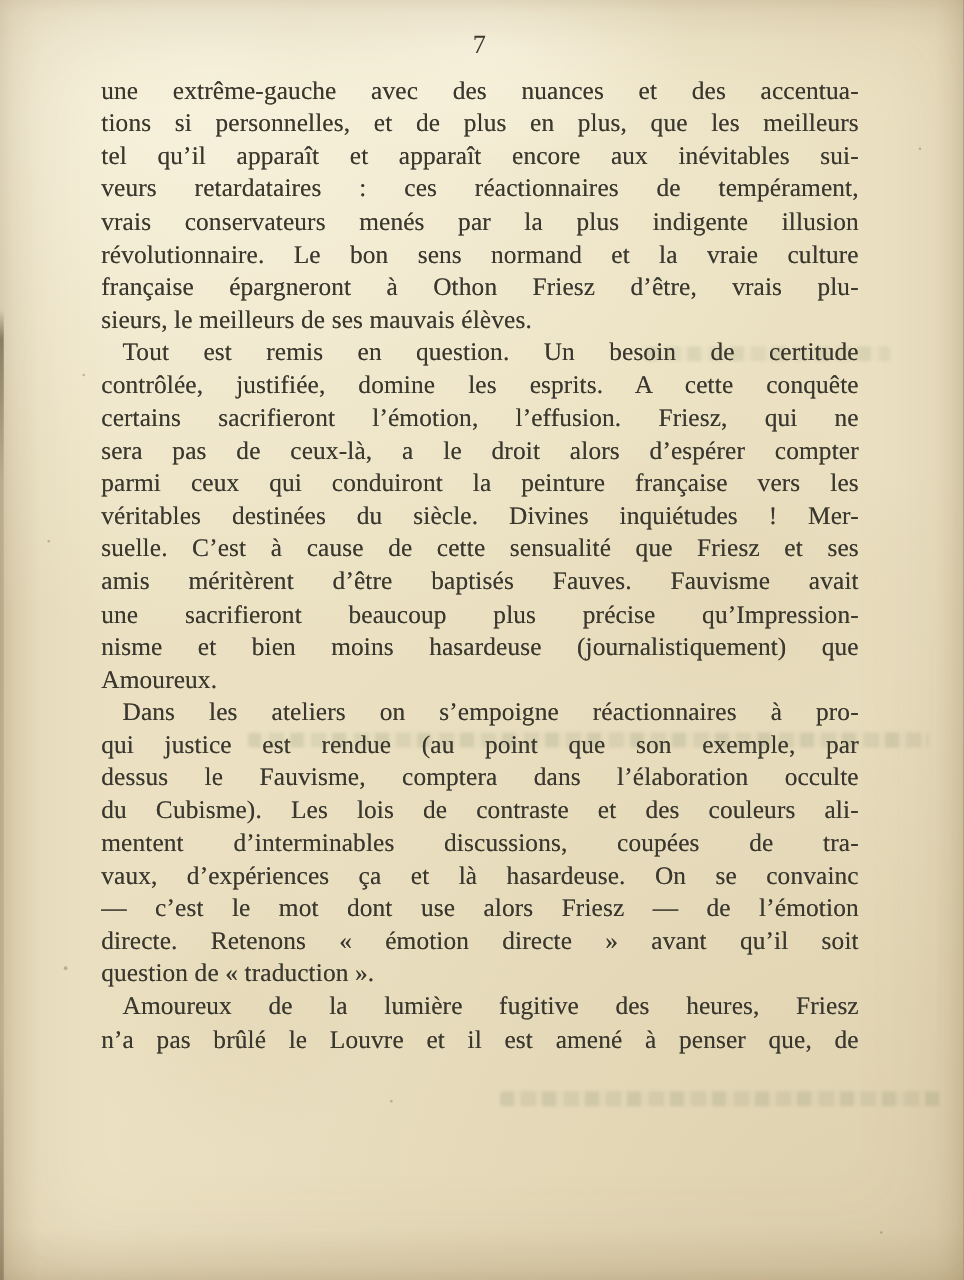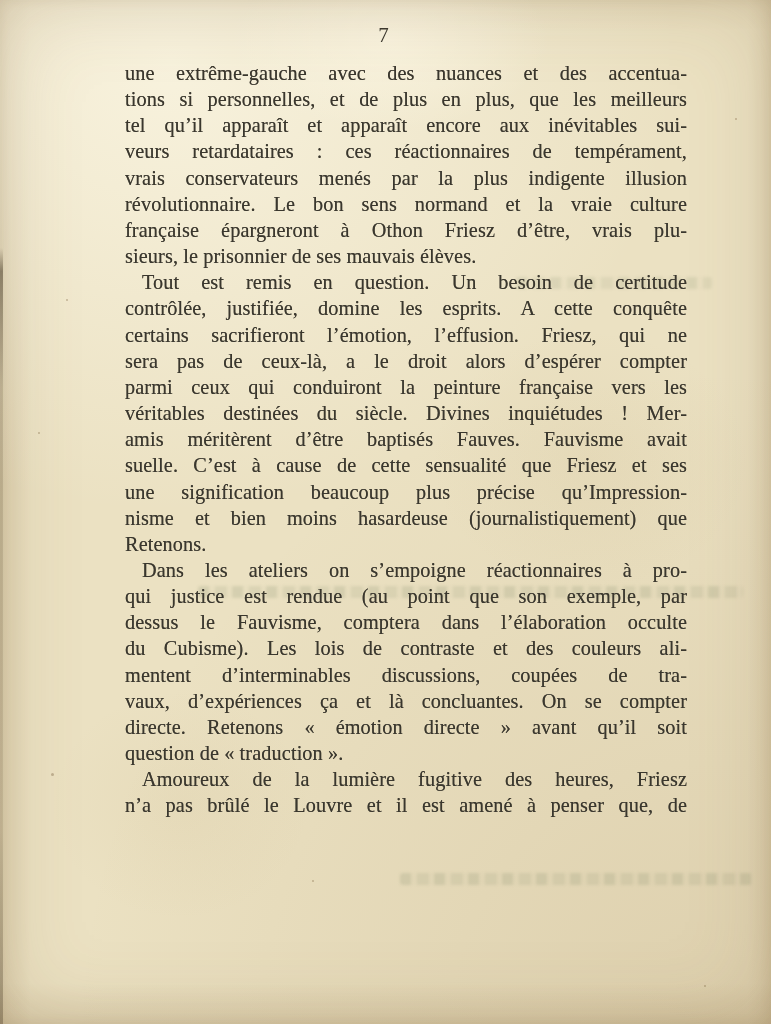--- a/index.html
+++ b/index.html
@@ -18,21 +18,21 @@
     font-family:"Liberation Serif","DejaVu Serif",serif;
     color:var(--ink);
   }
   .vignette{position:absolute;inset:0;pointer-events:none;
     box-shadow:inset 0 0 85px rgba(120,92,48,0.20), inset 0 0 12px rgba(120,92,48,0.10);}
   .folio{position:absolute;top:23px;left:81px;width:606px;text-align:center;
     font-size:21px;letter-spacing:1px;}
   .page-text{position:absolute;top:60px;left:81px;width:606px;
     font-size:20.3px;line-height:26.15px;letter-spacing:0.1px;
     text-shadow:0 0 0.5px rgba(58,55,46,0.65);}
-  .line{text-align:justify;text-align-last:justify;hyphens:none;margin-left:44px;}
+  .line{text-align:justify;text-align-last:justify;hyphens:none;}
   .line.indent{text-indent:17px;}
   .line.endline{text-align-last:left;}
   
   .ghost{position:absolute;filter:blur(1.4px);opacity:0.5;border-radius:3px;pointer-events:none;
     background:repeating-linear-gradient(90deg,
       rgba(128,138,104,0.40) 0px, rgba(128,138,104,0.40) 11px,
       rgba(128,138,104,0.06) 11px, rgba(128,138,104,0.06) 17px,
       rgba(128,138,104,0.30) 17px, rgba(128,138,104,0.30) 29px,
       rgba(128,138,104,0.05) 29px, rgba(128,138,104,0.05) 34px);}
   #ghost1{left:198px;top:586px;width:545px;height:12px;}
@@ -71,38 +71,39 @@
 
   <div class="folio">7</div>
   <div class="page-text">
       <div class="line">une extrême-gauche avec des nuances et des accentua-</div>
       <div class="line">tions si personnelles, et de plus en plus, que les meilleurs</div>
       <div class="line">tel qu’il apparaît et apparaît encore aux inévitables sui-</div>
       <div class="line">veurs retardataires : ces réactionnaires de tempérament,</div>
       <div class="line">vrais conservateurs menés par la plus indigente illusion</div>
       <div class="line">révolutionnaire. Le bon sens normand et la vraie culture</div>
       <div class="line">française épargneront à Othon Friesz d’être, vrais plu-</div>
-      <div class="line endline">sieurs, le prisonnier de ses mauvais élèves.</div>
+      <div class="line endline">sieurs, le meilleurs de ses mauvais élèves.</div>
       <div class="line indent">Tout est remis en question. Un besoin de certitude</div>
       <div class="line">contrôlée, justifiée, domine les esprits. A cette conquête</div>
       <div class="line">certains sacrifieront l’émotion, l’effusion. Friesz, qui ne</div>
       <div class="line">sera pas de ceux-là, a le droit alors d’espérer compter</div>
       <div class="line">parmi ceux qui conduiront la peinture française vers les</div>
       <div class="line">véritables destinées du siècle. Divines inquiétudes ! Mer-</div>
+      <div class="line">suelle. C’est à cause de cette sensualité que Friesz et ses</div>
       <div class="line">amis méritèrent d’être baptisés Fauves. Fauvisme avait</div>
-      <div class="line">suelle. C’est à cause de cette sensualité que Friesz et ses</div>
-      <div class="line">une signification beaucoup plus précise qu’Impression-</div>
+      <div class="line">une sacrifieront beaucoup plus précise qu’Impression-</div>
       <div class="line">nisme et bien moins hasardeuse (journalistiquement) que</div>
-      <div class="line endline">Retenons.</div>
+      <div class="line endline">Amoureux.</div>
       <div class="line indent">Dans les ateliers on s’empoigne réactionnaires à pro-</div>
       <div class="line">qui justice est rendue (au point que son exemple, par</div>
       <div class="line">dessus le Fauvisme, comptera dans l’élaboration occulte</div>
       <div class="line">du Cubisme). Les lois de contraste et des couleurs ali-</div>
       <div class="line">mentent d’interminables discussions, coupées de tra-</div>
-      <div class="line">vaux, d’expériences ça et là concluantes. On se compter</div>
+      <div class="line">vaux, d’expériences ça et là hasardeuse. On se convainc</div>
+      <div class="line">— c’est le mot dont use alors Friesz — de l’émotion</div>
       <div class="line">directe. Retenons « émotion directe » avant qu’il soit</div>
       <div class="line endline">question de « traduction ».</div>
       <div class="line indent">Amoureux de la lumière fugitive des heures, Friesz</div>
       <div class="line">n’a pas brûlé le Louvre et il est amené à penser que, de</div>
     </div>
 
   <span class="speck" id="s1"></span>
   <span class="speck" id="s2"></span>
   <span class="speck" id="s3"></span>
   <span class="speck" id="s4"></span>

